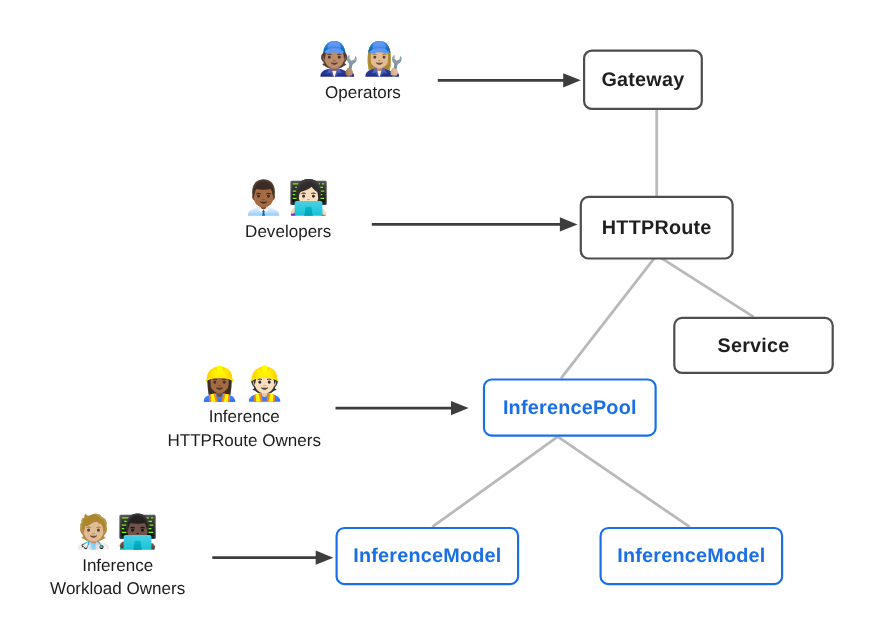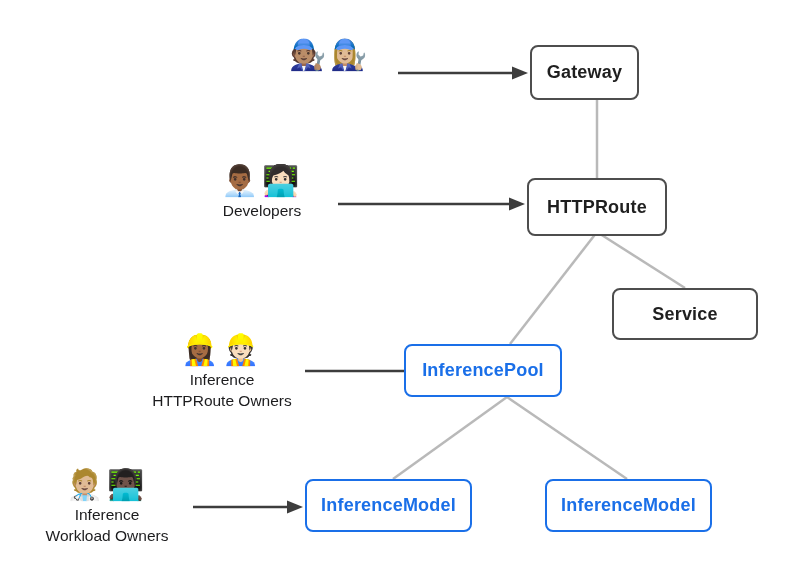--- a/index.html
+++ b/index.html
@@ -47,21 +47,21 @@
     color: var(--c-dark-text);
     letter-spacing: 0.2px;
   }
   .node.blue {
     border-color: var(--c-blue);
     color: var(--c-blue);
   }
   #node-gateway            { left: 530px; top: 45px;  width: 109px; height: 55px; }
   #node-httproute          { left: 527px; top: 178px; width: 140px; height: 58px; }
   #node-service            { left: 612px; top: 288px; width: 146px; height: 52px; align-items: center; }
-  #node-inference-pool     { left: 404px; top: 344px; width: 158px; height: 53px; }
+  #node-inference-pool     { left: 439px; top: 344px; width: 158px; height: 53px; }
   #node-inference-model-1  { left: 305px; top: 479px; width: 167px; height: 53px; }
   #node-inference-model-2  { left: 545px; top: 479px; width: 167px; height: 53px; }
 
   .persona {
     position: absolute;
     z-index: 1;
     text-align: center;
     color: #1c1c1e;
   }
   .persona .emojis {
@@ -124,20 +124,21 @@
   </div>
   <div class="node blue" id="node-inference-model-1">
     <span>InferenceModel</span>
   </div>
   <div class="node blue" id="node-inference-model-2">
     <span>InferenceModel</span>
   </div>
 
   <div class="persona" id="persona-cluster-operators">
     <div class="emojis">🧑🏽‍🔧👩🏼‍🔧</div>
+    <div class="plabel">Operators</div>
   </div>
 
   <div class="persona" id="persona-application-developers">
     <div class="emojis">👨🏾‍💼👩🏻‍💻</div>
     <div class="plabel">Developers</div>
   </div>
 
   <div class="persona" id="persona-inference-platform-owners">
     <div class="emojis">👷🏾‍♀️👷🏻</div>
     <div class="plabel">Inference</div>

